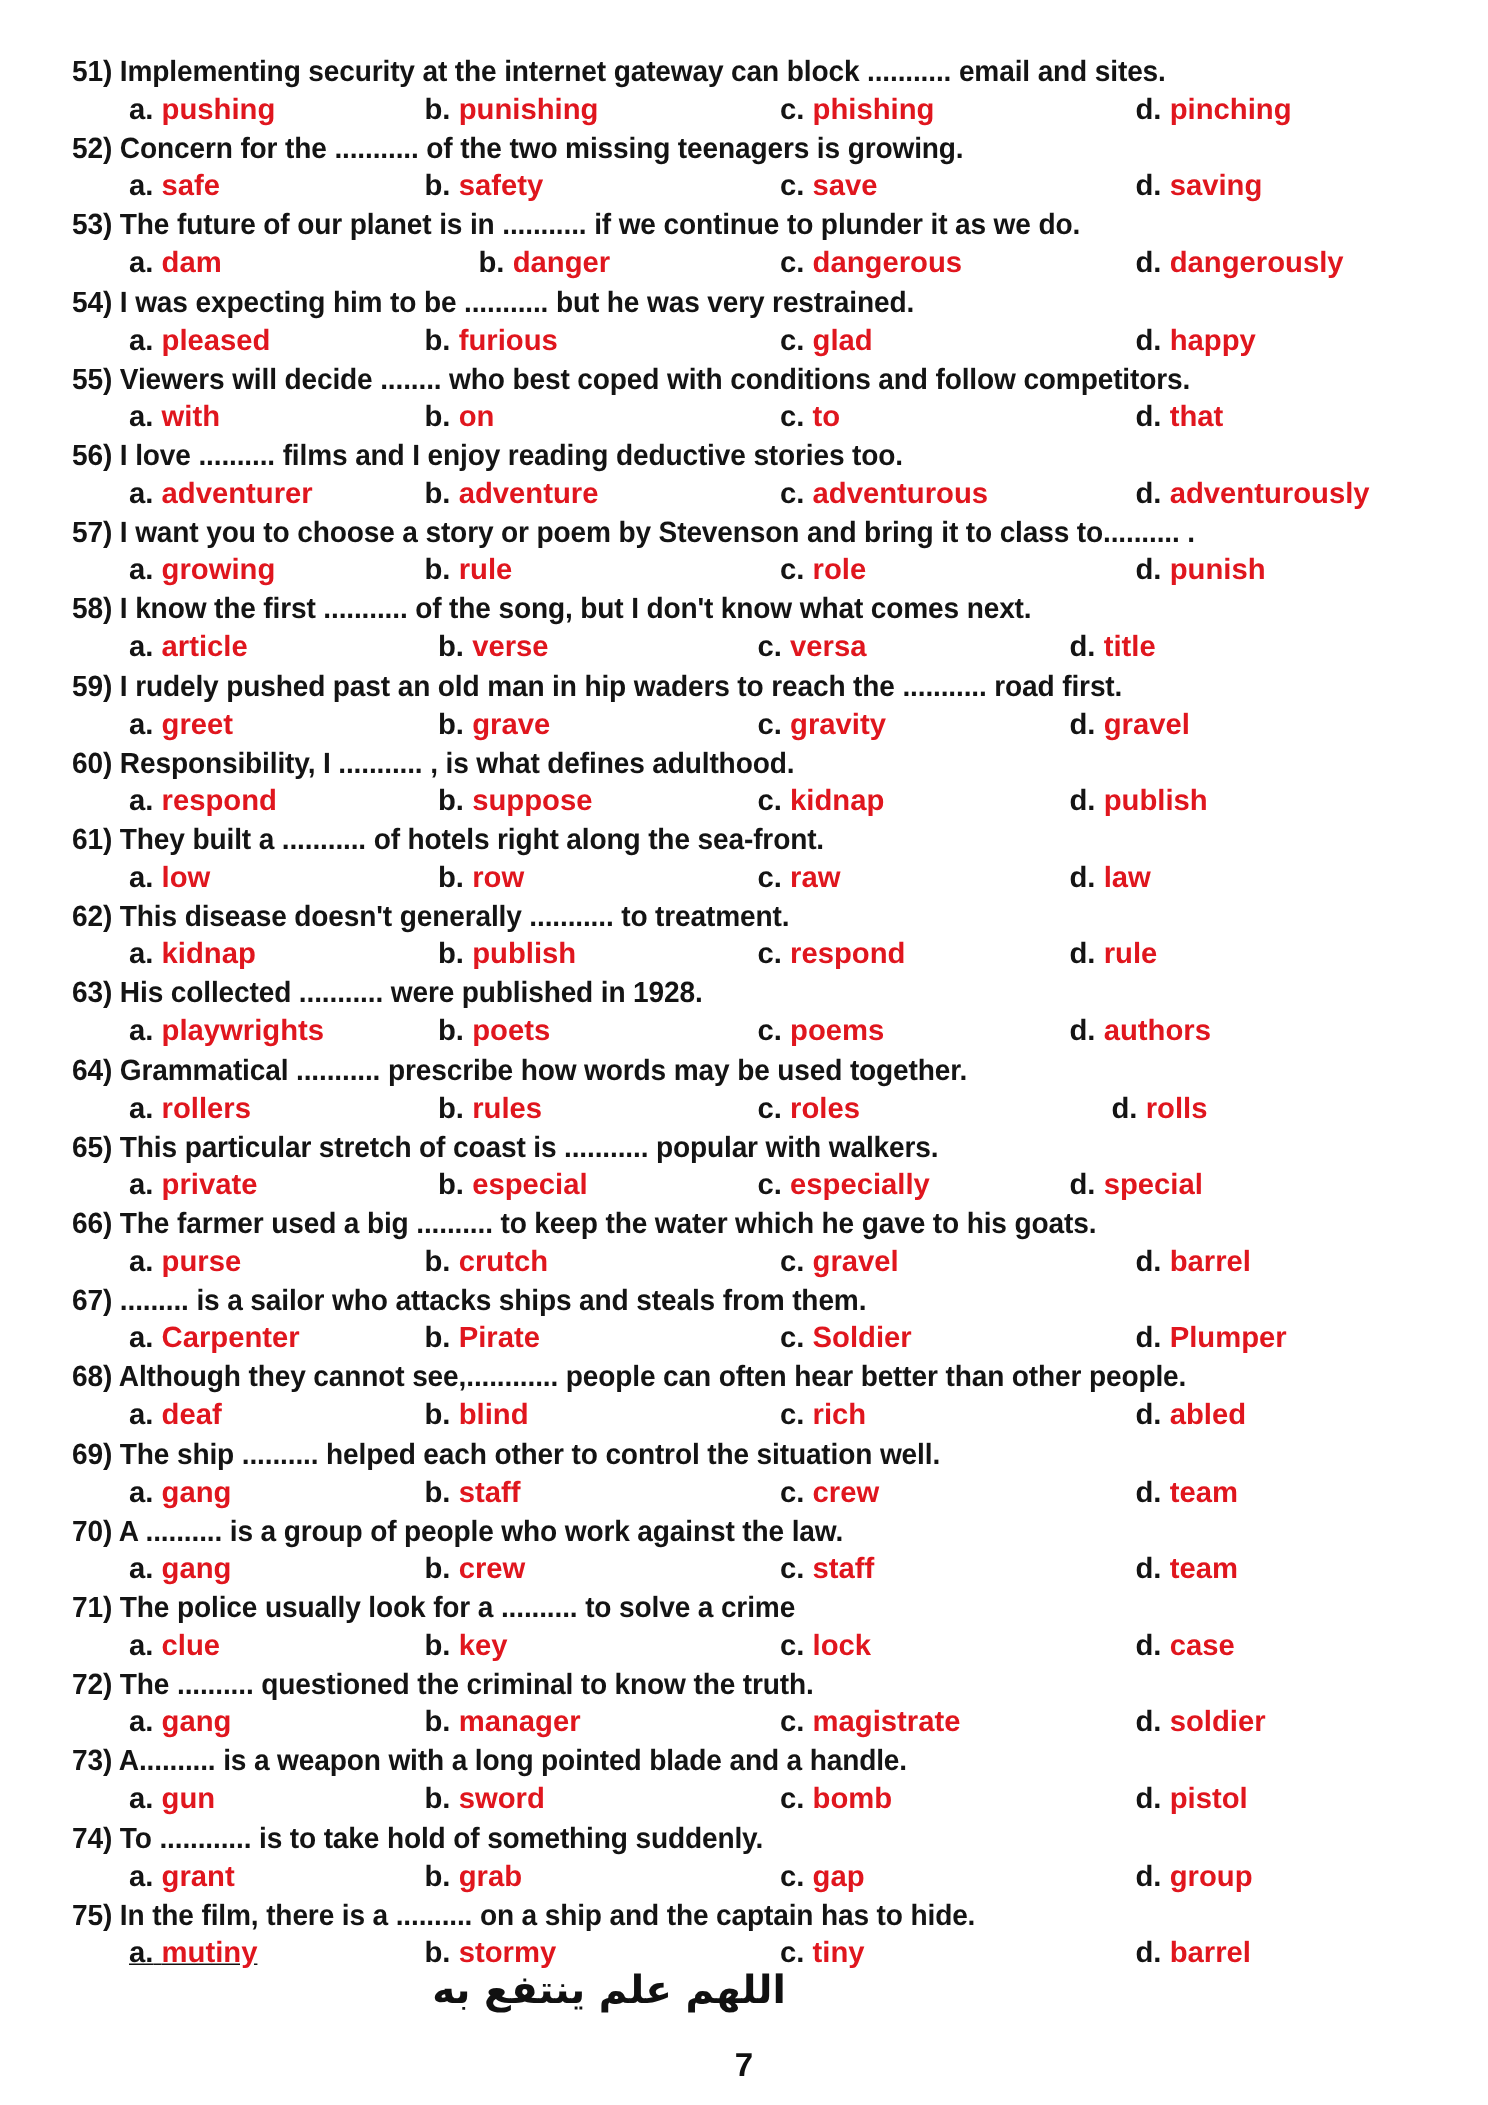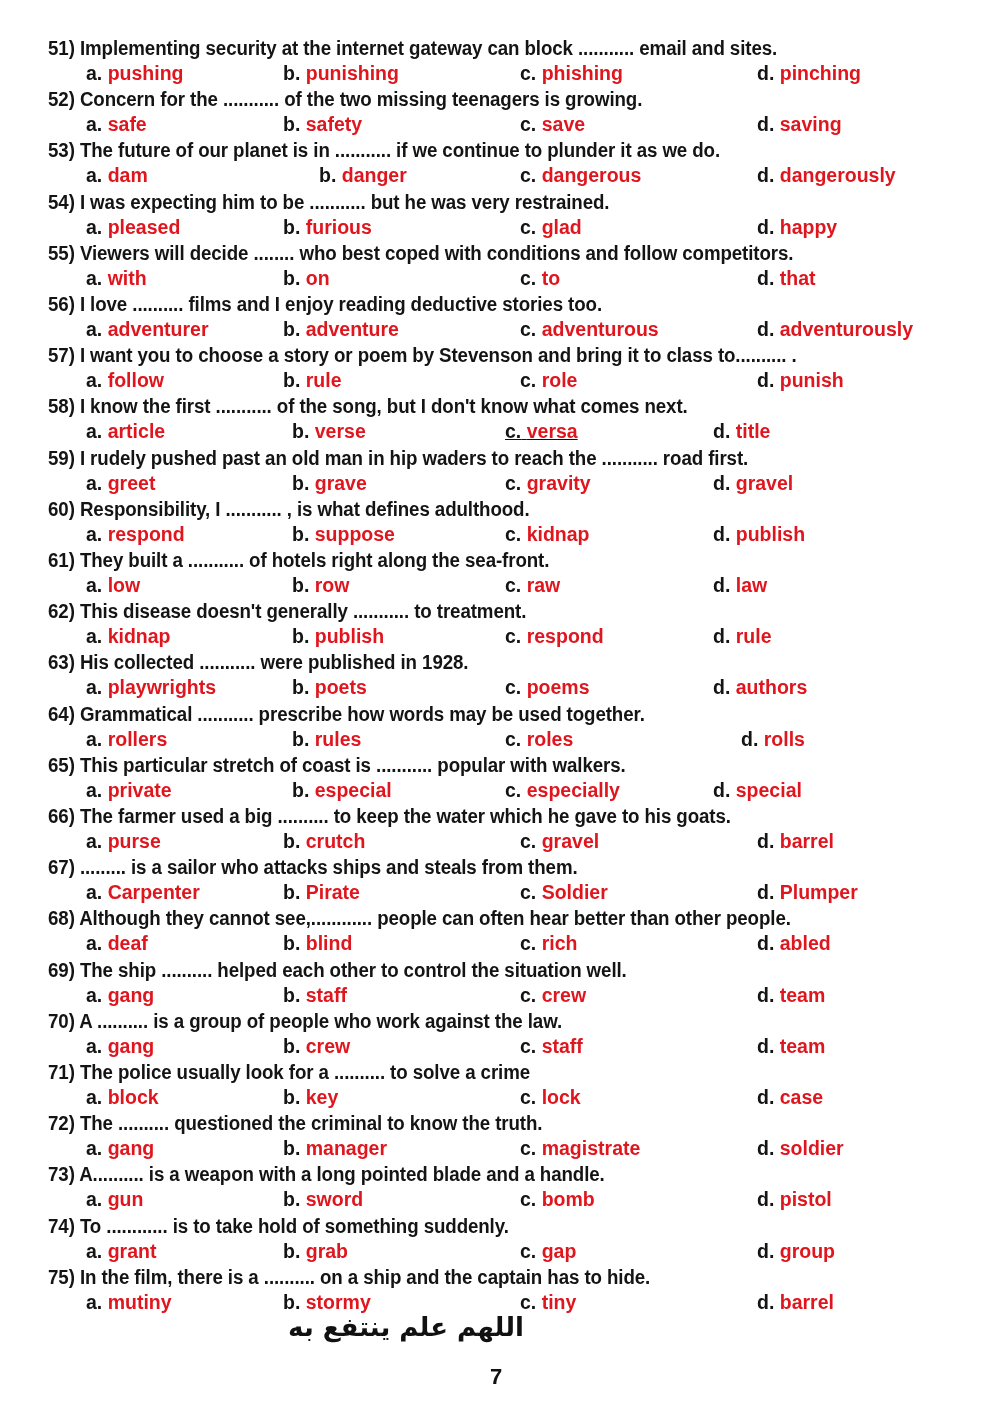--- a/index.html
+++ b/index.html
@@ -60,30 +60,30 @@
     </div>
     <div class="q" style="top: 293px;">
       <div class="stem"><span>56)</span> <span>I love .......... films and I enjoy reading deductive stories too.</span></div>
       <div class="opt" style="left: 38px;"><span class="lbl">a.</span> <span class="ans">adventurer</span></div>
       <div class="opt" style="left: 235px;"><span class="lbl">b.</span> <span class="ans">adventure</span></div>
       <div class="opt" style="left: 472px;"><span class="lbl">c.</span> <span class="ans">adventurous</span></div>
       <div class="opt" style="left: 709px;"><span class="lbl">d.</span> <span class="ans">adventurously</span></div>
     </div>
     <div class="q" style="top: 344.2px;">
       <div class="stem"><span>57)</span> <span>I want you to choose a story or poem by Stevenson and bring it to class to.......... .</span></div>
-      <div class="opt" style="left: 38px;"><span class="lbl">a.</span> <span class="ans">follow</span></div>
+      <div class="opt" style="left: 38px;"><span class="lbl">a.</span> <span class="ans">growing</span></div>
       <div class="opt" style="left: 235px;"><span class="lbl">b.</span> <span class="ans">rule</span></div>
       <div class="opt" style="left: 472px; text-align: center;"><span class="lbl">c.</span> <span class="ans"> role</span></div>
       <div class="opt" style="left: 709px;"><span class="lbl">d.</span> <span class="ans">punish</span></div>
     </div>
     <div class="q" style="top: 395.4px;">
       <div class="stem"><span>58)</span> <span>I know the first ........... of the song, but I don't know what comes next.</span></div>
       <div class="opt" style="left: 38px;"><span class="lbl">a.</span> <span class="ans">article</span></div>
       <div class="opt" style="left: 244px;"><span class="lbl">b.</span> <span class="ans">verse</span></div>
-      <div class="opt" style="left: 457px; text-decoration: underline;"><span class="lbl">c.</span> <span class="ans">versa</span></div>
+      <div class="opt" style="left: 457px;"><span class="lbl">c.</span> <span class="ans">versa</span></div>
       <div class="opt" style="left: 665px;"><span class="lbl">d.</span> <span class="ans">title</span></div>
     </div>
     <div class="q" style="top: 446.6px;">
       <div class="stem"><span>59)</span> <span>I rudely pushed past an old man in hip waders to reach the ........... road first.</span></div>
       <div class="opt" style="left: 38px;"><span class="lbl">a.</span> <span class="ans">greet</span></div>
       <div class="opt" style="left: 244px;"><span class="lbl">b.</span> <span class="ans">grave</span></div>
       <div class="opt" style="left: 457px;"><span class="lbl">c.</span> <span class="ans">gravity</span></div>
       <div class="opt" style="left: 665px;"><span class="lbl">d.</span> <span class="ans">gravel</span></div>
     </div>
     <div class="q" style="top: 497.8px;">
@@ -158,21 +158,21 @@
     </div>
     <div class="q" style="top: 1009.8px;">
       <div class="stem"><span>70)</span> <span>A .......... is a group of people who work against the law.</span></div>
       <div class="opt" style="left: 38px;"><span class="lbl">a.</span> <span class="ans">gang</span></div>
       <div class="opt" style="left: 235px;"><span class="lbl">b.</span> <span class="ans">crew</span></div>
       <div class="opt" style="left: 472px;"><span class="lbl">c.</span> <span class="ans">staff</span></div>
       <div class="opt" style="left: 709px;"><span class="lbl">d.</span> <span class="ans">team</span></div>
     </div>
     <div class="q" style="top: 1061px;">
       <div class="stem"><span>71)</span> <span>The police usually look for a .......... to solve a crime</span></div>
-      <div class="opt" style="left: 38px;"><span class="lbl">a.</span> <span class="ans">block</span></div>
+      <div class="opt" style="left: 38px;"><span class="lbl">a.</span> <span class="ans">clue</span></div>
       <div class="opt" style="left: 235px;"><span class="lbl">b.</span> <span class="ans">key</span></div>
       <div class="opt" style="left: 472px;"><span class="lbl">c.</span> <span class="ans">lock</span></div>
       <div class="opt" style="left: 709px;"><span class="lbl">d.</span> <span class="ans">case</span></div>
     </div>
     <div class="q" style="top: 1112.2px;">
       <div class="stem"><span>72)</span> <span>The .......... questioned the criminal to know the truth.</span></div>
       <div class="opt" style="left: 38px;"><span class="lbl">a.</span> <span class="ans">gang</span></div>
       <div class="opt" style="left: 235px;"><span class="lbl">b.</span> <span class="ans">manager</span></div>
       <div class="opt" style="left: 472px;"><span class="lbl">c.</span> <span class="ans">magistrate</span></div>
       <div class="opt" style="left: 709px;"><span class="lbl">d.</span> <span class="ans">soldier</span></div>
@@ -186,21 +186,21 @@
     </div>
     <div class="q" style="top: 1214.6px;">
       <div class="stem"><span>74)</span> <span>To ............ is to take hold of something suddenly.</span></div>
       <div class="opt" style="left: 38px;"><span class="lbl">a.</span> <span class="ans">grant</span></div>
       <div class="opt" style="left: 235px;"><span class="lbl">b.</span> <span class="ans">grab</span></div>
       <div class="opt" style="left: 472px;"><span class="lbl">c.</span> <span class="ans">gap</span></div>
       <div class="opt" style="left: 709px;"><span class="lbl">d.</span> <span class="ans">group</span></div>
     </div>
     <div class="q" style="top: 1265.8px;">
       <div class="stem"><span>75)</span> <span>In the film, there is a .......... on a ship and the captain has to hide.</span></div>
-      <div class="opt" style="left: 38px;"><span class="lbl">a.</span> <span class="ans">mutiny</span></div>
+      <div class="opt" style="left: 38px; text-decoration: underline;"><span class="lbl">a.</span> <span class="ans">mutiny</span></div>
       <div class="opt" style="left: 235px;"><span class="lbl">b.</span> <span class="ans">stormy</span></div>
       <div class="opt" style="left: 472px;"><span class="lbl">c.</span> <span class="ans">tiny</span></div>
       <div class="opt" style="left: 709px;"><span class="lbl">d.</span> <span class="ans">barrel</span></div>
     </div>
   </div>
 
 <div class="footer-ar">اللهم علم ينتفع به</div>
 <div class="pagenum">7</div>
 
 </body></html>

